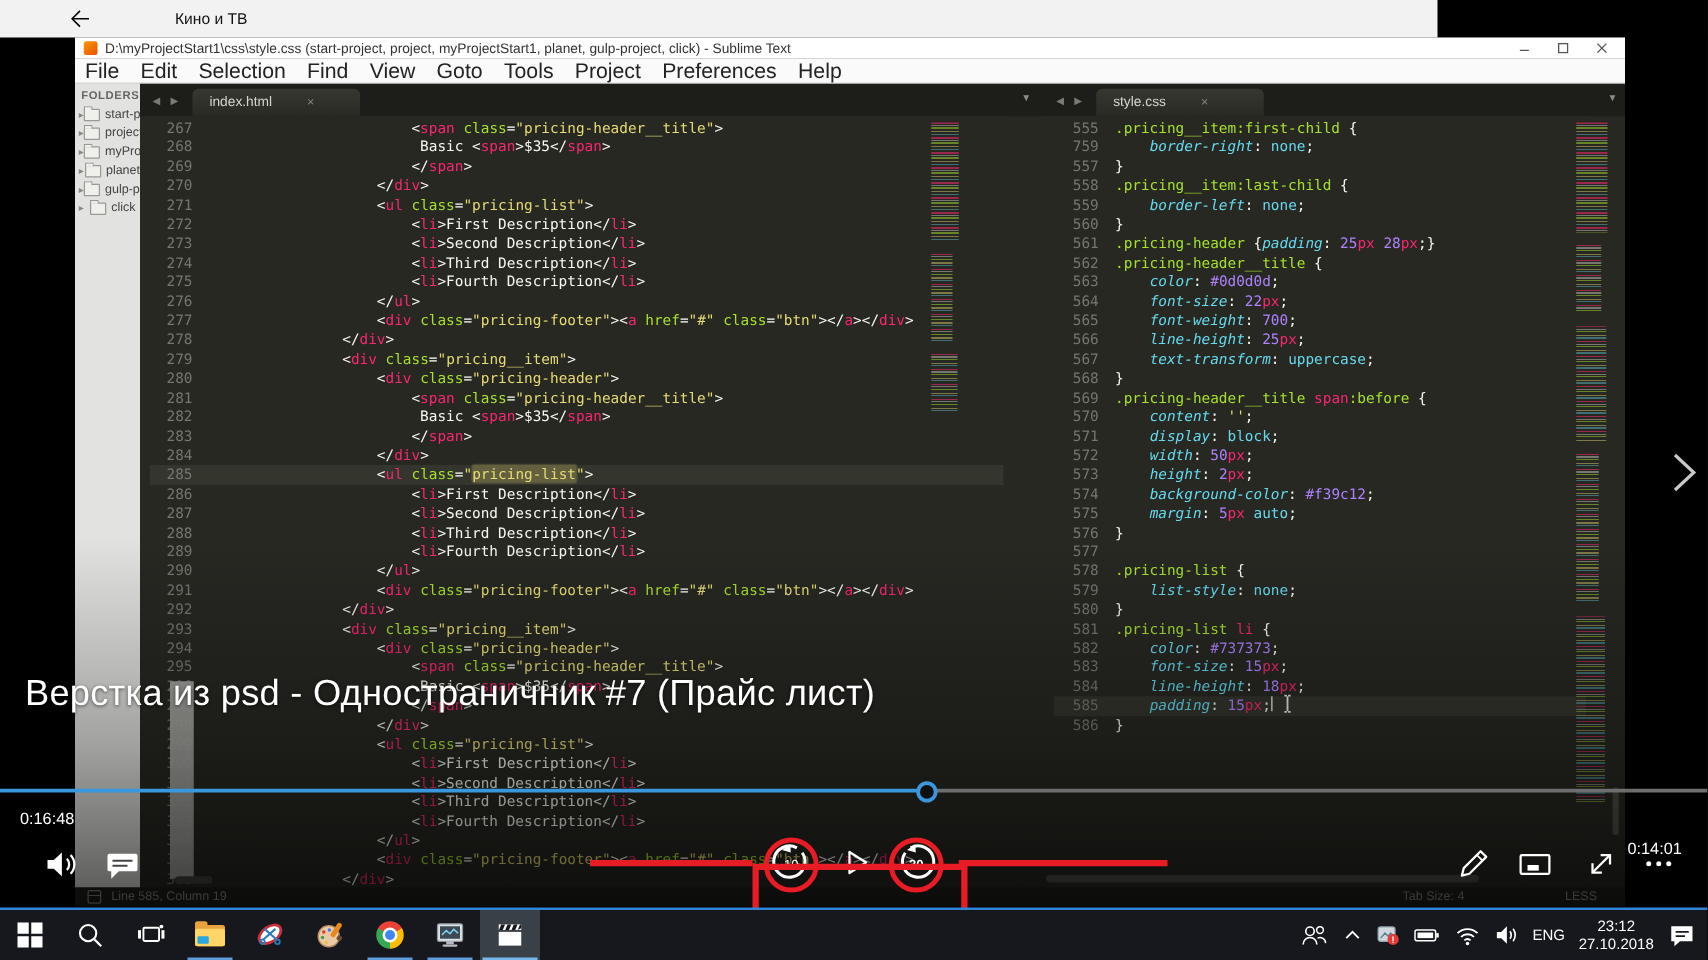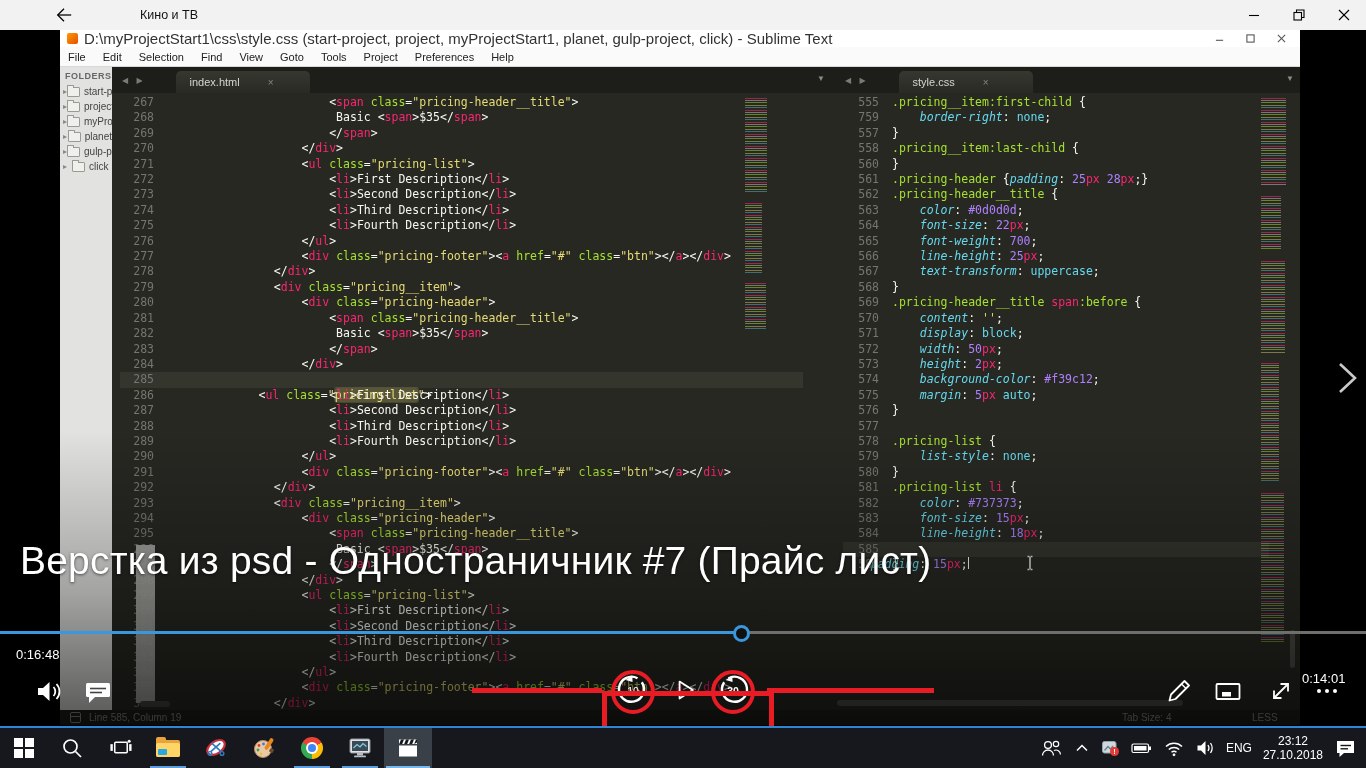--- a/index.html
+++ b/index.html
@@ -1,67 +1,67 @@
 <!DOCTYPE html>
 <html><head>
 <meta charset="utf-8">
 <style>
   html,body{margin:0;padding:0;background:#000;}
   body{width:1366px;height:768px;position:relative;overflow:hidden;
        font-family:"Liberation Sans",sans-serif;-webkit-font-smoothing:antialiased;}
   .ab{position:absolute;}
 
   
-  .topbar{left:0;top:0;width:1366px;height:30px;background:#f2f2f2;z-index:10;}
+  .topbar{left:0;top:0;width:1150px;height:30px;background:#f2f2f2;z-index:10;}
   .back-btn{left:44px;top:3px;width:40px;height:24px;display:flex;align-items:center;justify-content:center;}
   .app-title{left:140px;top:8px;font-size:12.5px;color:#111;}
   .win-btn{top:0;width:45px;height:30px;display:flex;align-items:center;justify-content:center;}
   .win-btn svg{display:block;}
 
   
   .video{left:0;top:30px;width:1366px;height:696px;background:#000;z-index:1;}
 
   
   .sublime{left:60px;top:0;width:1240px;height:695px;background:#272822;}
   .st-titlebar{left:0;top:0;width:1240px;height:17px;background:#fff;display:flex;align-items:center;}
   .st-icon{width:11px;height:11px;margin:0 6px 0 7px;border-radius:2px;
            background:linear-gradient(135deg,#ff9800,#e65100);}
-  .st-title{font-size:15px;color:#333;white-space:nowrap;}
+  .st-title{font-size:11px;color:#333;white-space:nowrap;}
   .st-winbtns{position:absolute;right:14px;top:0;height:17px;display:flex;gap:22px;align-items:center;color:#555;font-size:10px;}
   .st-menubar{left:0;top:17px;width:1240px;height:20px;background:#fafafa;border-bottom:1px solid #d8d8d8;
               display:flex;align-items:center;padding-left:8px;box-sizing:border-box;}
-  .menu-item{font-size:11px;color:#222;margin-right:17px;}
+  .menu-item{font-size:17px;color:#222;margin-right:17px;}
 
   
   .st-side{left:0;top:37px;width:52px;height:643px;background:#e2e2e0;overflow:hidden;}
   .side-head{font-size:9px;font-weight:bold;color:#666;padding:4px 0 3px 5px;letter-spacing:.5px;}
   .folder-row{display:flex;align-items:center;height:15px;padding-left:3px;white-space:nowrap;}
   .f-arrow{font-size:8px;color:#888;width:9px;}
   .folder-glyph{display:inline-block;width:11px;height:8px;border:1px solid #9a9a94;border-radius:1px;
                 position:relative;background:#efefec;margin-right:4px;flex:none;}
   .folder-glyph:before{content:"";position:absolute;left:-1px;top:-3px;width:5px;height:2px;
                 background:#efefec;border:1px solid #9a9a94;border-bottom:none;border-radius:1px 1px 0 0;}
   .folder-name{font-size:10px;color:#444;}
 
   
   .tabbar{top:37px;height:26px;background:#1d1e19;display:flex;align-items:flex-end;}
   .tab-nav{color:#7a7b74;font-size:8px;margin:0 8px 8px 10px;letter-spacing:3px;}
   .tab{height:22px;display:flex;align-items:center;background:linear-gradient(#36372f,#292a24);
-       border-radius:5px 5px 0 0;padding:0 10px 0 14px;min-width:110px;margin-left:22px;}
+       border-radius:5px 5px 0 0;padding:0 10px 0 14px;min-width:110px;}
   .tab-label{font-size:11px;color:#d6d6cf;}
   .tab-close{font-size:10px;color:#85867e;margin-left:28px;}
   .tab-drop{position:absolute;top:44px;font-size:8px;color:#8a8b83;}
 
   .code-pane{top:63px;height:617px;overflow:hidden;background:#272822;}
   .cl{display:flex;height:15.42px;line-height:15.42px;font-family:"DejaVu Sans Mono",monospace;font-size:11.5px;}
   .cl .ln{flex:none;text-align:right;color:#75766f;}
   .pane-left .ln{width:34px;margin-right:9px;}
   .pane-right .ln{width:36px;margin-right:13px;}
   .lc{white-space:pre;}
-  .cur-line{background:#34352d;flex-direction:column;}
+  .cur-line{background:#34352d;}
   .tk-p{color:#f8f8f2}.tk-t{color:#f92672}.tk-a{color:#a6e22e}.tk-s{color:#e6db74}
   .tk-hl{color:#e6db74;background:rgba(230,219,116,.26);border-radius:2px;box-shadow:0 0 0 1px rgba(230,219,116,.18);}
   .tk-P{color:#66d9ef;font-style:italic}.tk-k{color:#66d9ef}.tk-n{color:#ae81ff}.tk-u{color:#f92672}
   .tk-sel{color:#a6e22e}
   .tk-cur{display:inline-block;width:1.5px;height:12px;background:#f8f8f0;vertical-align:-1px;}
   .guides{top:63px;height:617px;background-image:repeating-linear-gradient(90deg,rgba(255,255,255,.055) 0 1px,transparent 1px 27.6px);}
 
   
   .minimap div{margin-bottom:10px;}
   .mmp{background-image:repeating-linear-gradient(180deg,
@@ -73,21 +73,21 @@
   .sb-thumb{background:#4c4d47;border-radius:3px;}
 
   .st-status{left:0;top:680px;width:1240px;height:15px;background:#1f201b;display:flex;align-items:center;
              font-size:10px;color:#8f908a;}
   .stat-icon{width:9px;height:9px;border:1px solid #8f908a;border-radius:2px;margin:0 8px 0 10px;
              background:linear-gradient(transparent 3px,#8f908a 3px,#8f908a 4px,transparent 4px);}
 
   
   .dim{left:0;top:400px;width:1366px;height:296px;z-index:3;pointer-events:none;
        background:linear-gradient(180deg,rgba(0,0,0,0) 0%,rgba(0,0,0,.28) 55%,rgba(0,0,0,.62) 100%);}
-  .ov-title{left:20px;top:509px;z-index:5;color:#fff;font-size:39px;font-weight:300;
+  .ov-title{left:20px;top:509px;z-index:5;color:#fff;font-size:29px;font-weight:300;
             text-shadow:0 1px 3px rgba(0,0,0,.6);letter-spacing:.2px;}
   .seek-done{left:0;top:601px;width:742px;height:3px;background:#3a96dd;z-index:5;}
   .seek-rest{left:742px;top:601px;width:624px;height:3px;background:#6e6e6e;z-index:5;}
   .seek-thumb{left:733px;top:594.5px;width:11px;height:11px;border:3px solid #3a96dd;border-radius:50%;
               background:#101010;z-index:6;}
   .time-label{z-index:5;color:#fff;font-size:13px;}
   .pbtn{z-index:5;display:flex;align-items:flex-end;justify-content:center;}
   .gray-strip{left:136px;top:515px;width:19px;height:158px;background:#a9a9a6;opacity:.92;z-index:2;}
   .hscroll-pill-left{left:140px;top:671px;width:30px;height:6px;border-radius:3px;background:#44453f;z-index:2;}
 
@@ -419,20 +419,24 @@
         </div>
         <div class="cl">
           <span class="ln">557</span>
           <span class="lc"><span class="tk-p">}</span></span>
         </div>
         <div class="cl">
           <span class="ln">558</span>
           <span class="lc"><span class="tk-sel">.pricing__item:last-child</span><span class="tk-p"> {</span></span>
         </div>
         <div class="cl">
+          <span class="ln">559</span>
+          <span class="lc"><span class="tk-p">    </span><span class="tk-P">border-left</span><span class="tk-p">: </span><span class="tk-k">none</span><span class="tk-p">;</span></span>
+        </div>
+        <div class="cl">
           <span class="ln">560</span>
           <span class="lc"><span class="tk-p">}</span></span>
         </div>
         <div class="cl">
           <span class="ln">561</span>
           <span class="lc"><span class="tk-sel">.pricing-header</span><span class="tk-p"> {</span><span class="tk-P">padding</span><span class="tk-p">: </span><span class="tk-n">25</span><span class="tk-u">px</span><span class="tk-p"> </span><span class="tk-n">28</span><span class="tk-u">px</span><span class="tk-p">;}</span></span>
         </div>
         <div class="cl">
           <span class="ln">562</span>
           <span class="lc"><span class="tk-sel">.pricing-header__title</span><span class="tk-p"> {</span></span>

